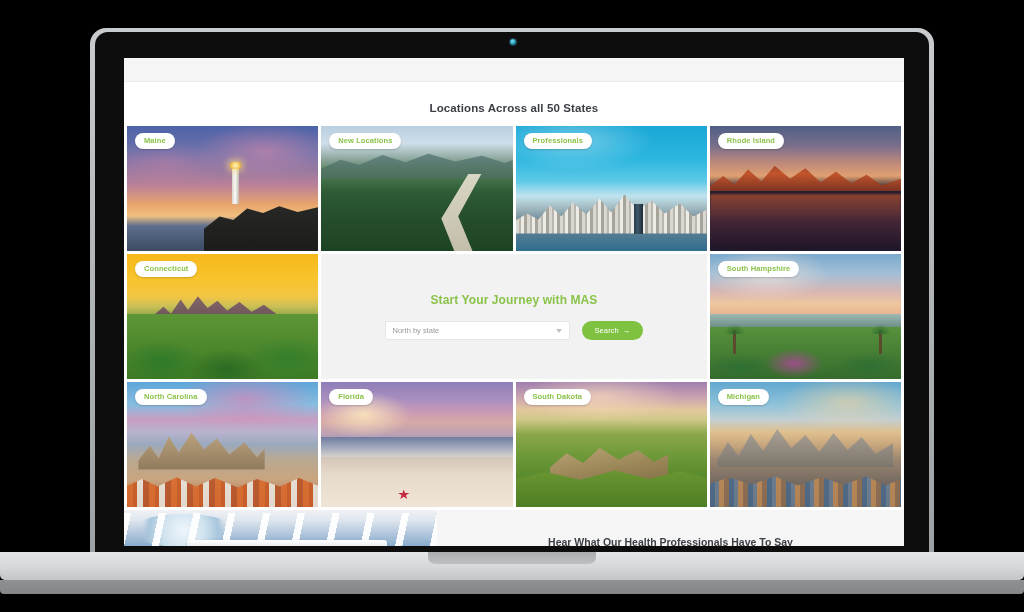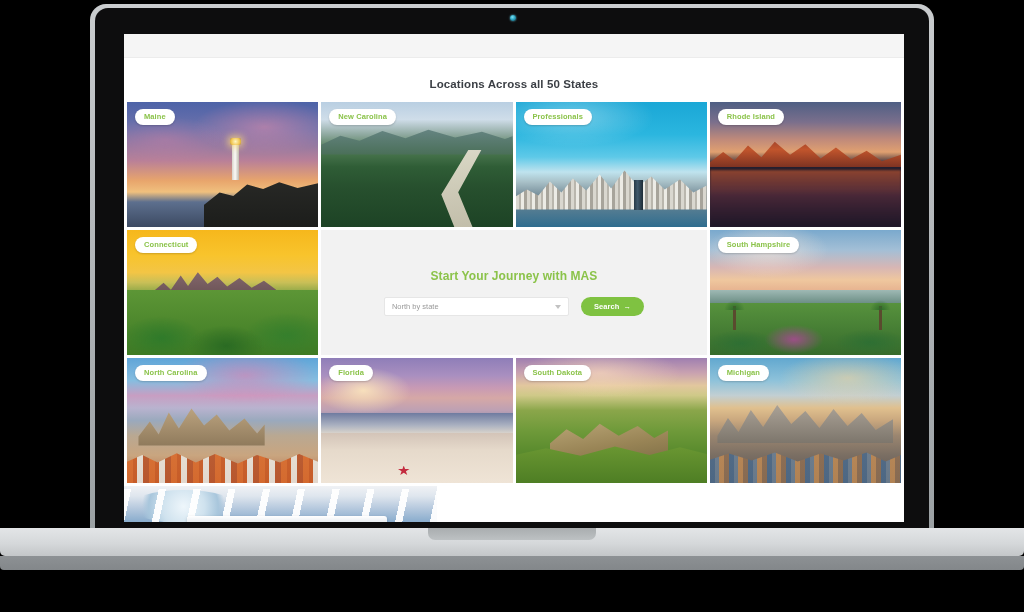--- a/index.html
+++ b/index.html
@@ -1,20 +1,20 @@
 <!DOCTYPE html>
 <html><head>
 <meta charset="utf-8">
 <style>
   * { margin:0; padding:0; box-sizing:border-box; }
   html,body { width:1024px; height:612px; overflow:hidden; background:#000; }
   body { font-family:"Liberation Sans", sans-serif; }
 
   
-  #laptop-mockup { position:absolute; inset:0; }
+  #laptop-mockup { position:absolute; inset:0;margin-top:24px; }
 
   .lid {
     position:absolute; left:90px; top:4px; width:844px; height:537px;
     background:linear-gradient(180deg,#c9ccce 0%,#b4b8bb 40%,#9aa0a3 100%);
     border-radius:16px 16px 8px 8px;
     box-shadow:0 2px 10px rgba(0,0,0,.6);
   }
   .lid-inner {
     position:absolute; left:95px; top:8px; width:834px; height:529px;
     background:#0d0d0e;
@@ -91,21 +91,21 @@
     display:flex; align-items:center; padding:0 7px;
   }
   .select-value { font-size:7.5px; color:#9a9a9a; }
   .caret {
     position:absolute; right:7px; top:50%; transform:translateY(-50%);
     width:0; height:0; border-left:3.5px solid transparent;
     border-right:3.5px solid transparent; border-top:4px solid #c2c2c2;
   }
   .search-btn {
     background:#7fc241; color:#fff; border:none;
-    font-size:7.5px; font-weight:700; letter-spacing:.1px;
+    font-size:7.5px; font-weight:400; letter-spacing:.1px;
     padding:5px 13px; border-radius:11px; cursor:pointer;
     display:flex; align-items:center; gap:4px;
     font-family:"Liberation Sans", sans-serif;
   }
 
   
   .bottom-band { display:flex; height:63px; margin-top:3px; }
   .bottom-photo { width:313px; position:relative; overflow:hidden; }
   .bottom-text {
     flex:1; background:#f5f5f5; display:flex;
@@ -249,21 +249,21 @@
 
       <div class="tile" style="grid-column:1;grid-row:1/3;">
         <div class="art art-maine">
             <div class="ltower"></div>
           </div>
         <span class="badge">Maine</span>
       </div>
 
       <div class="tile" style="grid-column:2;grid-row:1/3;">
         <div class="art art-nh"></div>
-        <span class="badge">New Carolina</span>
+        <span class="badge">New Locations</span>
       </div>
 
       <div class="tile" style="grid-column:3;grid-row:1/3;">
         <div class="art art-ma">
             <div class="ma-tower"></div>
           </div>
         <span class="badge">Professionals</span>
       </div>
 
       <div class="tile" style="grid-column:4;grid-row:1/3;">
@@ -319,20 +319,23 @@
       </div>
 
     </div>
 
     <div class="bottom-band">
       <div class="bottom-photo">
         <div class="art-clinic"></div>
         <div class="clinic-bar"></div>
 
       </div>
+      <div class="bottom-text">
+        <span>Hear What Our Health Professionals Have To Say</span>
+      </div>
     </div>
 
   </div>
 
   <div class="base-lip"></div>
   <div class="base"></div>
   <div class="base-notch"></div>
   <div class="base-shadowbar"></div>
 
 </div>

